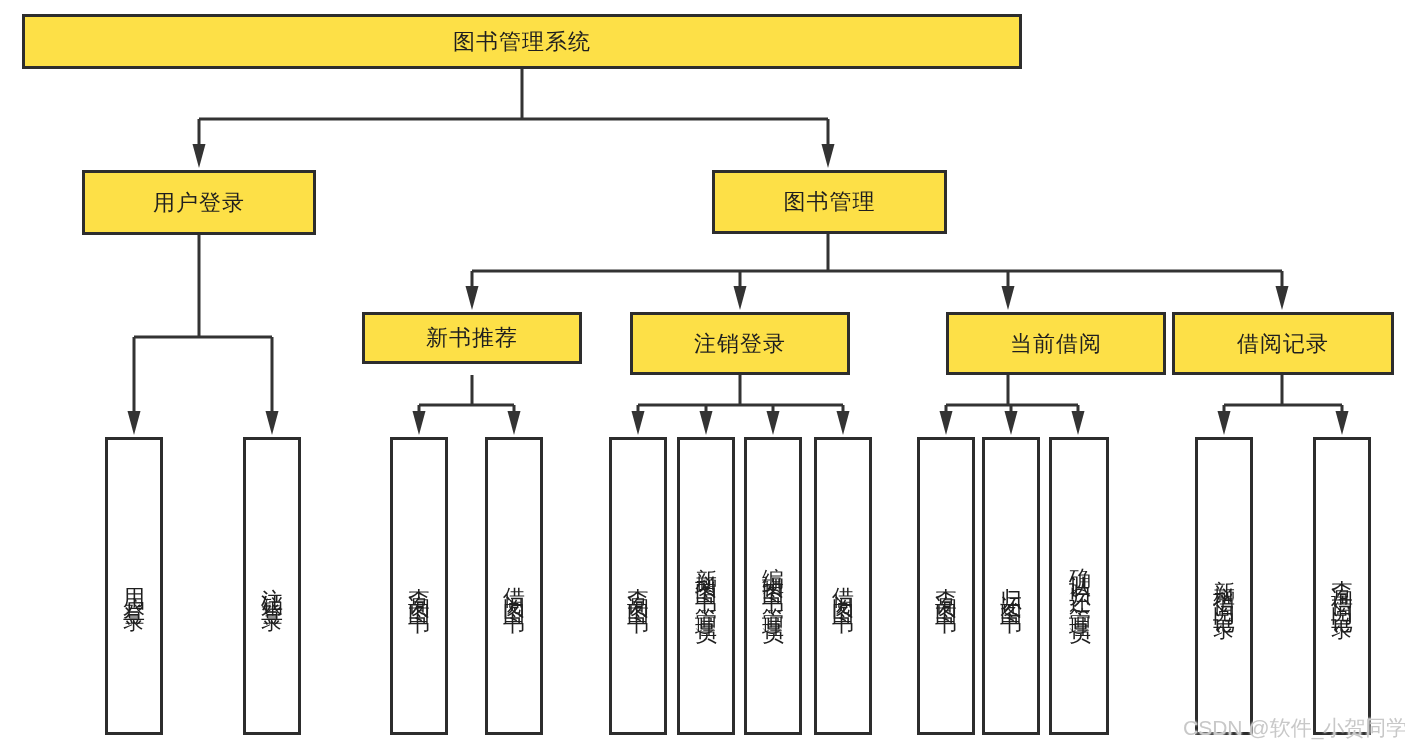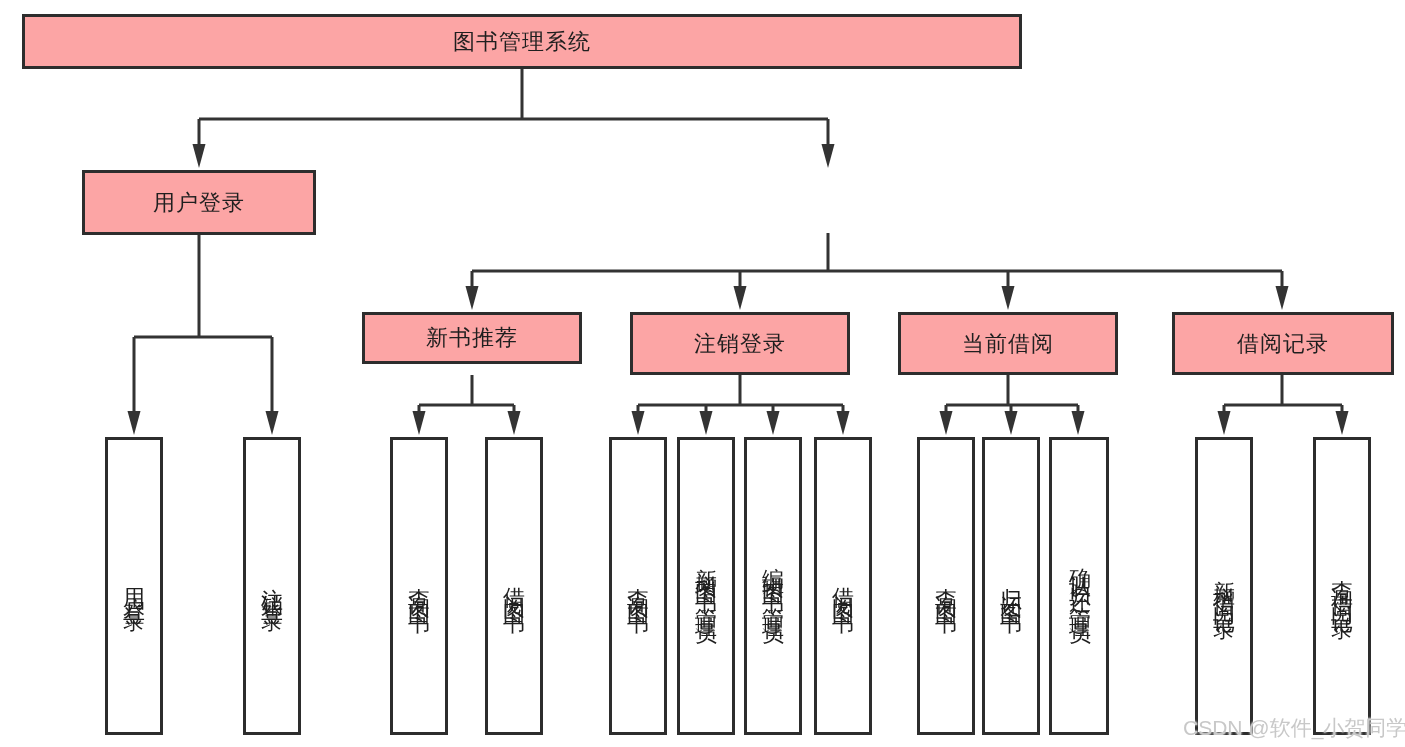--- a/index.html
+++ b/index.html
@@ -2,21 +2,21 @@
 <html><head>
 <meta charset="utf-8">
 <style>
   html,body{margin:0;padding:0;background:#ffffff;}
   .stage{
     position:relative;width:1405px;height:747px;background:#ffffff;overflow:hidden;
     font-family:"Liberation Sans","DejaVu Sans",sans-serif;color:#1f1f1f;
   }
   .connectors{position:absolute;left:0;top:0;pointer-events:none;}
   .node{
-    position:absolute;box-sizing:border-box;background:#fca5a5;
+    position:absolute;box-sizing:border-box;background:#fde047;
     border:3px solid #2d2d2d;display:flex;align-items:center;justify-content:center;
     font-size:22px;letter-spacing:1px;white-space:nowrap;
   }
   .leaf{
     position:absolute;box-sizing:border-box;background:#ffffff;
     border:3px solid #2d2d2d;
     writing-mode:vertical-rl;text-orientation:mixed;
     text-align:center;font-size:22px;letter-spacing:8px;line-height:52px;
   }
   .watermark{
@@ -58,24 +58,25 @@
       <polygon points="1004.5,411 1017.5,411 1011,435"></polygon>
       <polygon points="1071.5,411 1084.5,411 1078,435"></polygon>
       <polygon points="1217.5,411 1230.5,411 1224,435"></polygon>
       <polygon points="1335.5,411 1348.5,411 1342,435"></polygon>
     </g>
   </svg>
 
   <div class="node" style="left:22px;top:14px;width:1000px;height:55px">图书管理系统</div>
 
   <div class="node" style="left:82px;top:170px;width:234px;height:65px">用户登录</div>
+  <div class="node" style="left:712px;top:170px;width:235px;height:64px">图书管理</div>
 
   <div class="node" style="left:362px;top:312px;width:220px;height:52px">新书推荐</div>
   <div class="node" style="left:630px;top:312px;width:220px;height:63px">注销登录</div>
-  <div class="node" style="left:898px;top:312px;width:220px;height:63px">当前借阅</div>
+  <div class="node" style="left:946px;top:312px;width:220px;height:63px">当前借阅</div>
   <div class="node" style="left:1172px;top:312px;width:222px;height:63px">借阅记录</div>
 
   <div class="leaf" style="left:105px;top:437px;width:58px;height:298px">用户登录</div>
   <div class="leaf" style="left:243px;top:437px;width:58px;height:298px">注销登录</div>
 
   <div class="leaf" style="left:390px;top:437px;width:58px;height:298px">查询图书</div>
   <div class="leaf" style="left:485px;top:437px;width:58px;height:298px">借阅图书</div>
 
   <div class="leaf" style="left:609px;top:437px;width:58px;height:298px">查询图书</div>
   <div class="leaf" style="left:677px;top:437px;width:58px;height:298px">新增图书（管理员）</div>

